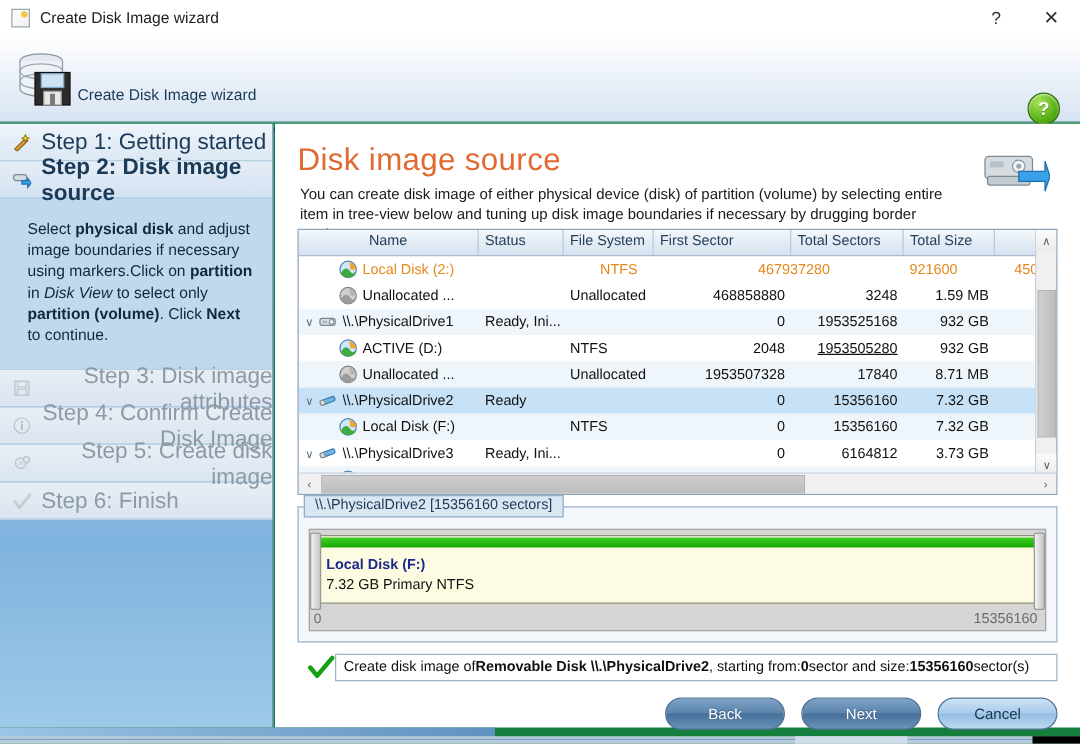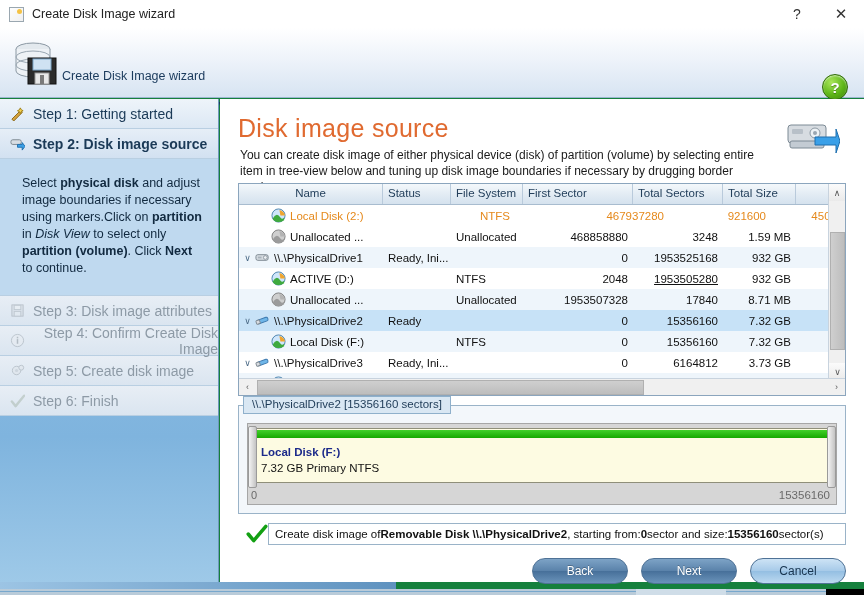--- a/index.html
+++ b/index.html
@@ -78,21 +78,21 @@
   .sidebar {
     position: absolute; left: 0; top: 99px; width: 219px; height: 483px;
     background: linear-gradient(to bottom, #a7cbe8 0%, #8ebde3 35%, #7fb4de 70%, #9ec9e8 100%);
     border-right: 1px solid #6f97bb;
     overflow: hidden;
   }
   .step {
     height: 30px; display: flex; align-items: center;
     padding-left: 8px;
     border-bottom: 1px solid #b9cfe2;
-    font-size: 14px;
+    font-size: 18px;
     background: linear-gradient(to bottom,#eef4fa 0%, #dce8f4 100%);
     color: #1b3a57;
   }
   .step.active {
     font-weight: bold;
     background: linear-gradient(to bottom,#e6eef7 0%, #d2e1f1 100%);
   }
   .step.disabled { color: #8d9aa6; background: linear-gradient(to bottom,#e8eef5 0%, #dae5f0 100%); text-align: right; }
   .step-ico {
     width: 18px; height: 16px; margin-right: 7px;

